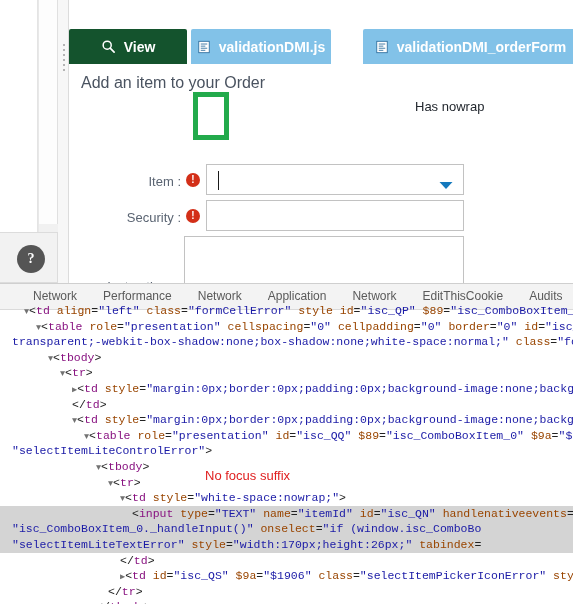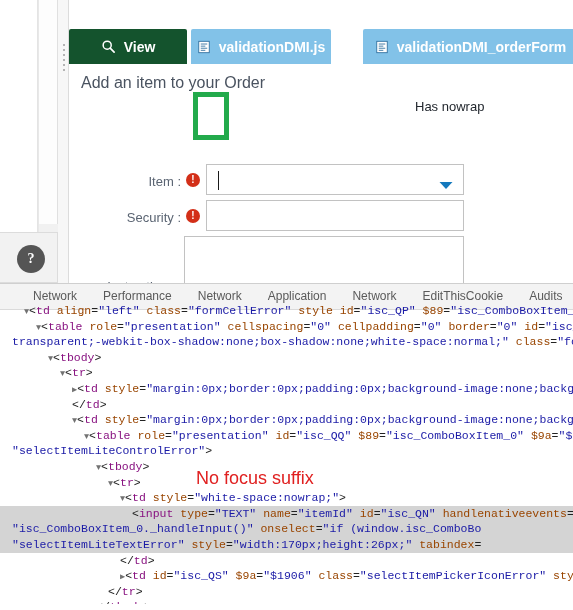--- a/index.html
+++ b/index.html
@@ -112,22 +112,22 @@
     position:absolute; left:415px; top:99px;
     font-size:13px; color:#22272e; white-space:nowrap;
   }
 
   
   .green-box {
     position:absolute; border:5px solid #22aa4b; background:transparent;
     z-index:40; pointer-events:none;
   }
   .red-note {
-    position:absolute; color:#e02020; font-size:18px;
-    font-family:"Liberation Sans", sans-serif; white-space:nowrap; z-index:41;
+    position:absolute; color:#e02020; font-size:13px;
+    font-family:"Liberation Sans", sans-serif; white-space:nowrap; z-index:41;margin-left:9px;
   }
 
   
   #devtools {
     position:absolute; left:0; top:283px; width:573px; height:327px;
     background:#ffffff; border-top:1px solid #cfcfcf; overflow:hidden;
   }
   .dt-tabbar {
     position:absolute; left:0; top:0; width:573px; height:26px;
     background:#f3f3f3; border-bottom:1px solid #dadada;

